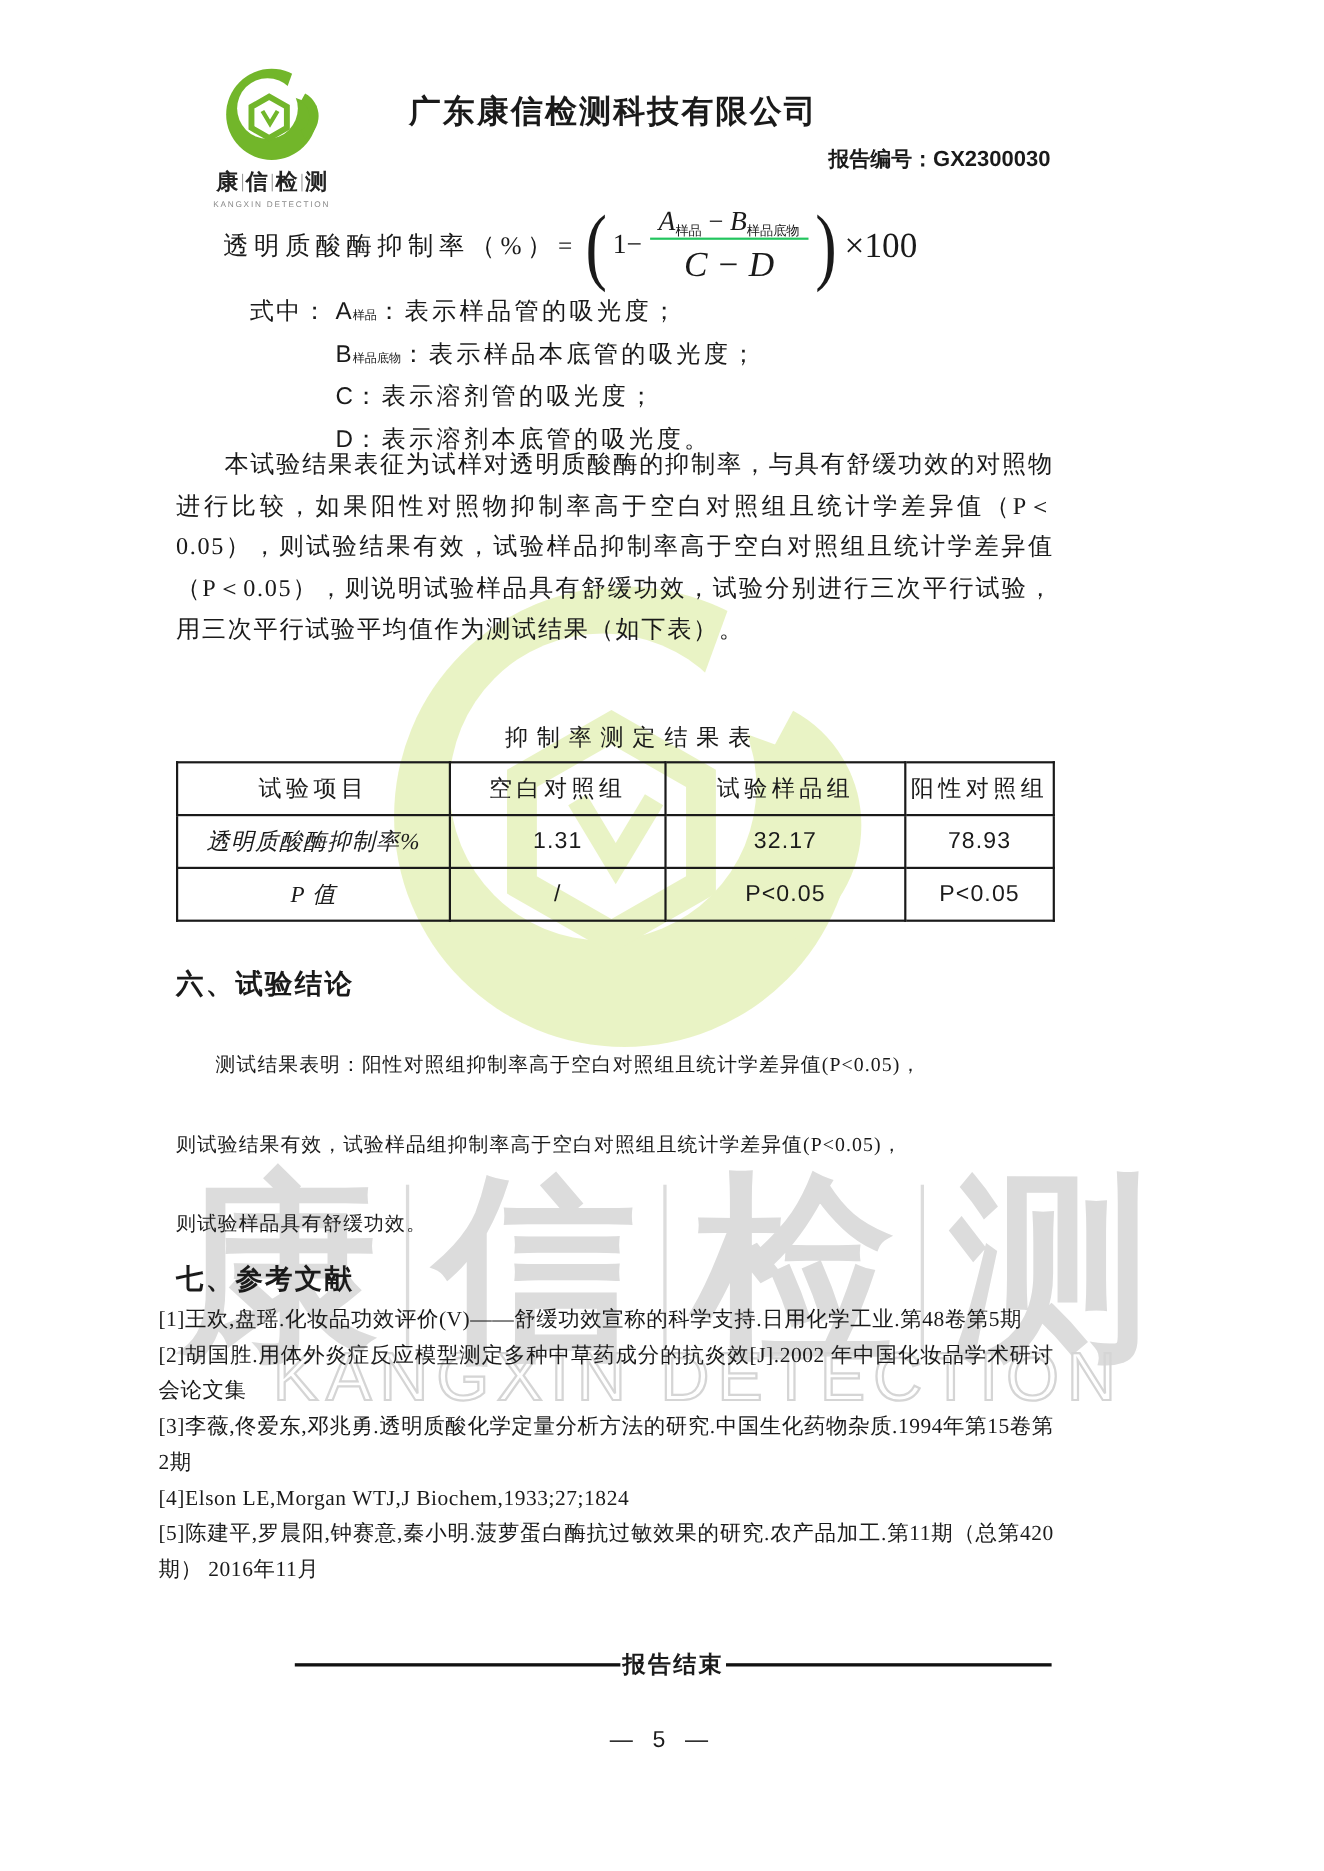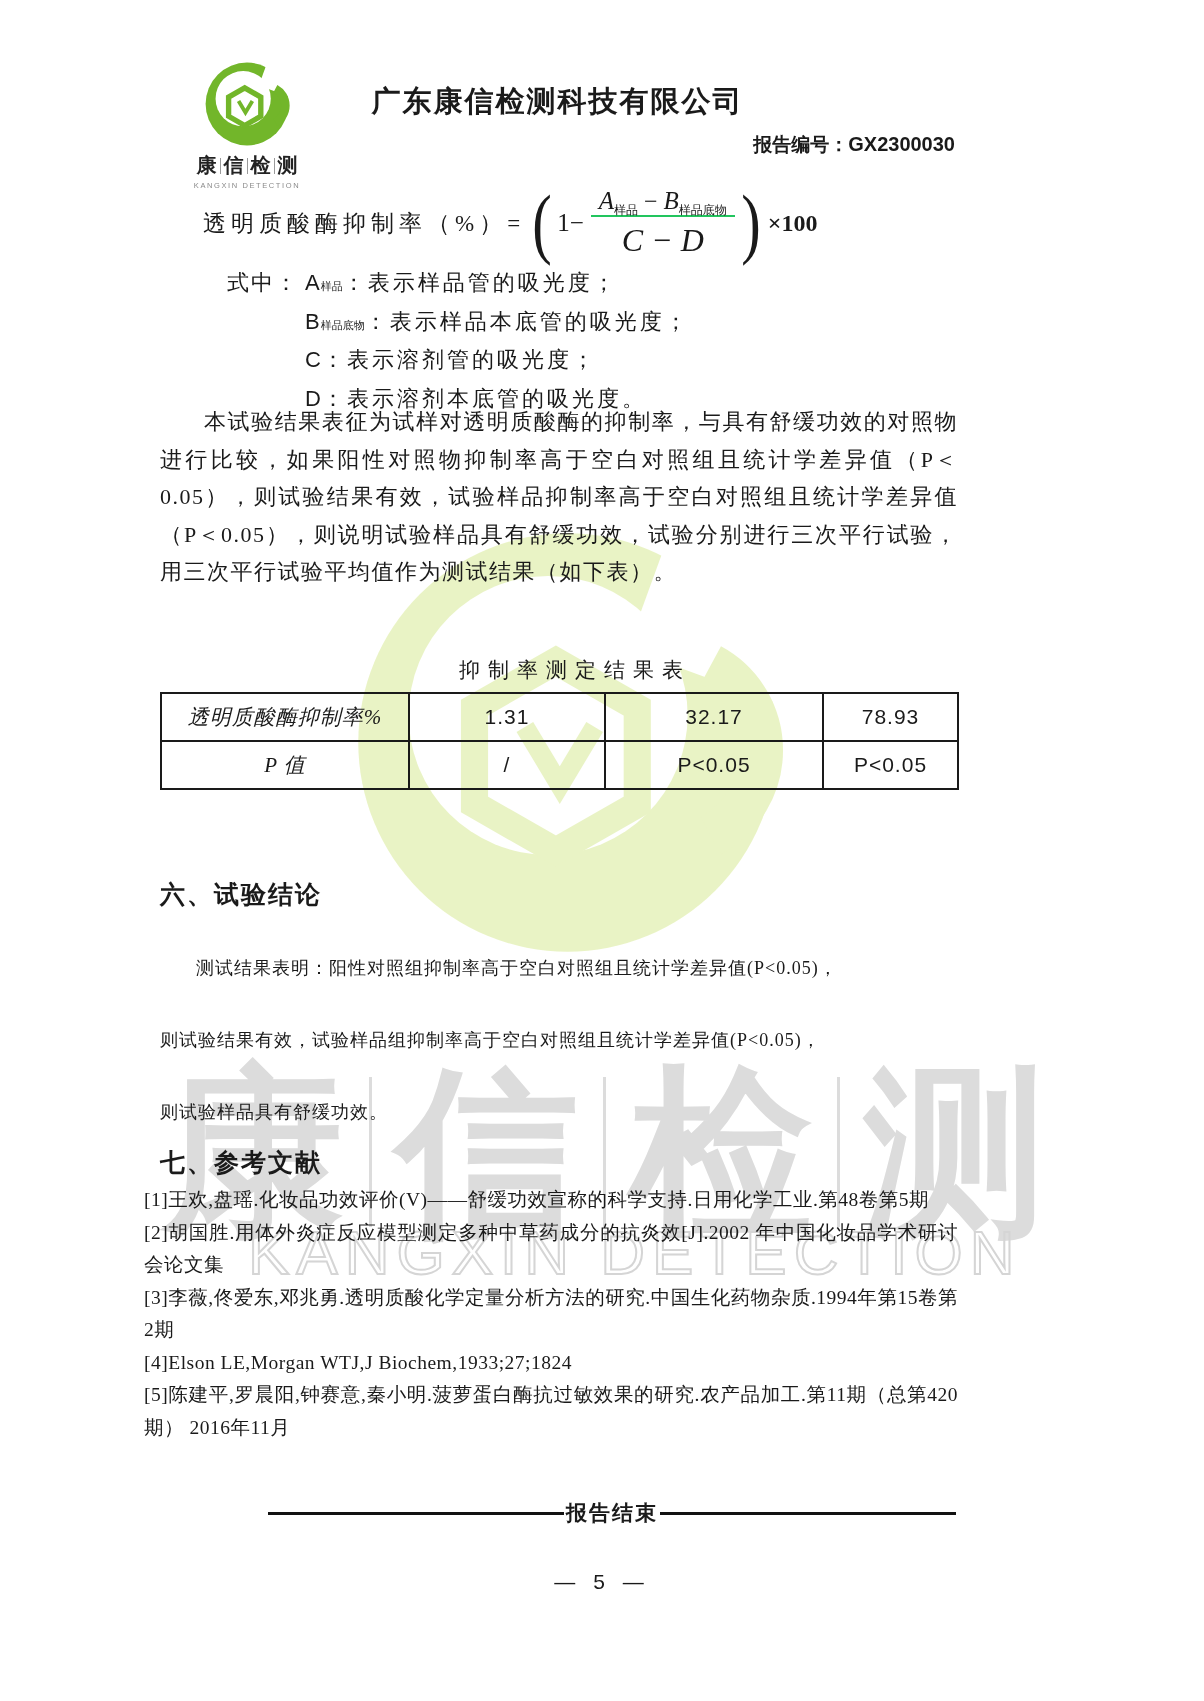--- a/index.html
+++ b/index.html
@@ -44,21 +44,21 @@
   
   .formula{position:absolute;left:203px;top:183px;display:flex;align-items:center;height:80px;}
   .f-lhs{font-size:23px;letter-spacing:5px;margin-right:4px;}
   .f-paren{font-size:78px;font-weight:300;line-height:70px;transform:scaleX(.75);}
   .f-one{font-size:25px;margin:0 4px 0 2px;}
   .f-frac{display:inline-block;text-align:center;vertical-align:middle;margin:0 3px;}
   .f-num{padding:0 8px 1px 8px;border-bottom:2px solid #22c55e;font-size:24px;}
   .f-den{padding-top:3px;font-size:32px;font-style:italic;}
   .f-var{font-style:italic;font-size:25px;}
   .f-sub{font-size:12px;font-style:normal;vertical-align:-5px;letter-spacing:0;}
-  .f-times{font-size:24px;margin-left:4px;font-weight:bold;}
+  .f-times{font-size:32px;margin-left:4px;}
 
   
   .defs{position:absolute;left:207px;top:268px;font-size:22px;letter-spacing:3px;margin-left:20px;}
   .def-row{height:38.5px;display:flex;align-items:baseline;}
   .def-prefix{display:inline-block;width:78px;letter-spacing:2px;}
   .def-row.indent{padding-left:78px;}
   .def-sym{font-family:"Liberation Sans","DejaVu Sans",sans-serif;font-size:22px;letter-spacing:0;}
   .def-sub{font-size:11px;vertical-align:-4px;letter-spacing:0;margin-left:1px;}
 
   
@@ -194,20 +194,26 @@
 
     <div class="tbl-title">抑制率测定结果表</div>
     <table class="results">
       <colgroup>
           <col style="width:248px">
           <col style="width:196px">
           <col style="width:218px">
           <col style="width:135px">
         </colgroup>
       <tbody>
+          <tr>
+        <td>试验项目</td>
+        <td>空白对照组</td>
+        <td>试验样品组</td>
+        <td>阳性对照组</td>
+      </tr>
       <tr class="vals">
         <td class="row-label">透明质酸酶抑制率%</td>
         <td class="cell-num">1.31</td>
         <td class="cell-num">32.17</td>
         <td class="cell-num">78.93</td>
       </tr>
       <tr class="vals">
         <td class="row-label">P 值</td>
         <td class="cell-num">/</td>
         <td class="cell-num">P&lt;0.05</td>

